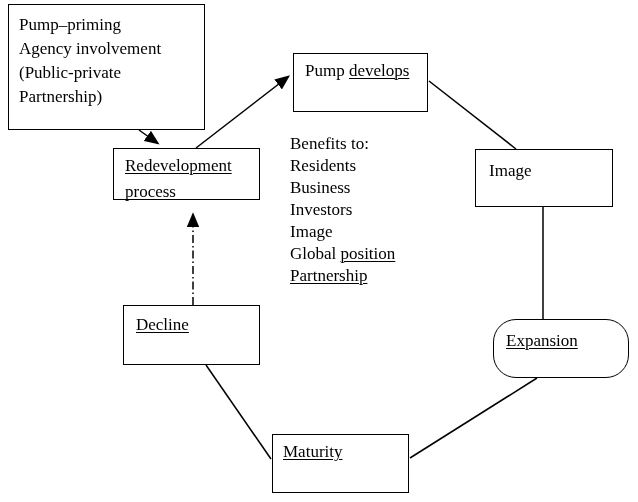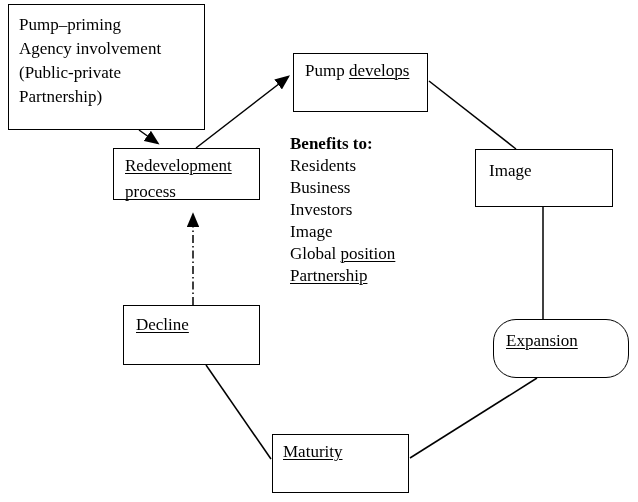--- a/index.html
+++ b/index.html
@@ -24,21 +24,21 @@
   .box-redevelopment{left:113px;top:148px;width:147px;height:52px;padding:4px 0 0 11px;line-height:26px;}
   .box-area{left:293px;top:53px;width:135px;height:59px;padding:5px 0 0 11px;}
   .box-growth{left:475px;top:149px;width:138px;height:58px;padding:9px 0 0 13px;}
   .box-expansion{left:493px;top:319px;width:136px;height:59px;padding:9px 0 0 12px;border-radius:23px;}
   .box-maturity{left:272px;top:434px;width:137px;height:59px;padding:5px 0 12px 10px;}
   .box-decline{left:123px;top:305px;width:137px;height:60px;padding:7px 16px 0 12px;}
   .benefits{
     position:absolute;left:290px;top:133px;width:160px;
     font-size:17px;line-height:22px;
   }
-  .benefits-title{font-weight:bold;}
+  .benefits-title{font-weight:normal;}
   
   .ul{
     text-decoration:underline;
     text-decoration-thickness:1px;
     text-underline-offset:2px;
   }
   
   .sq{
     text-decoration-style:wavy;
     text-decoration-color:#dd0000;

